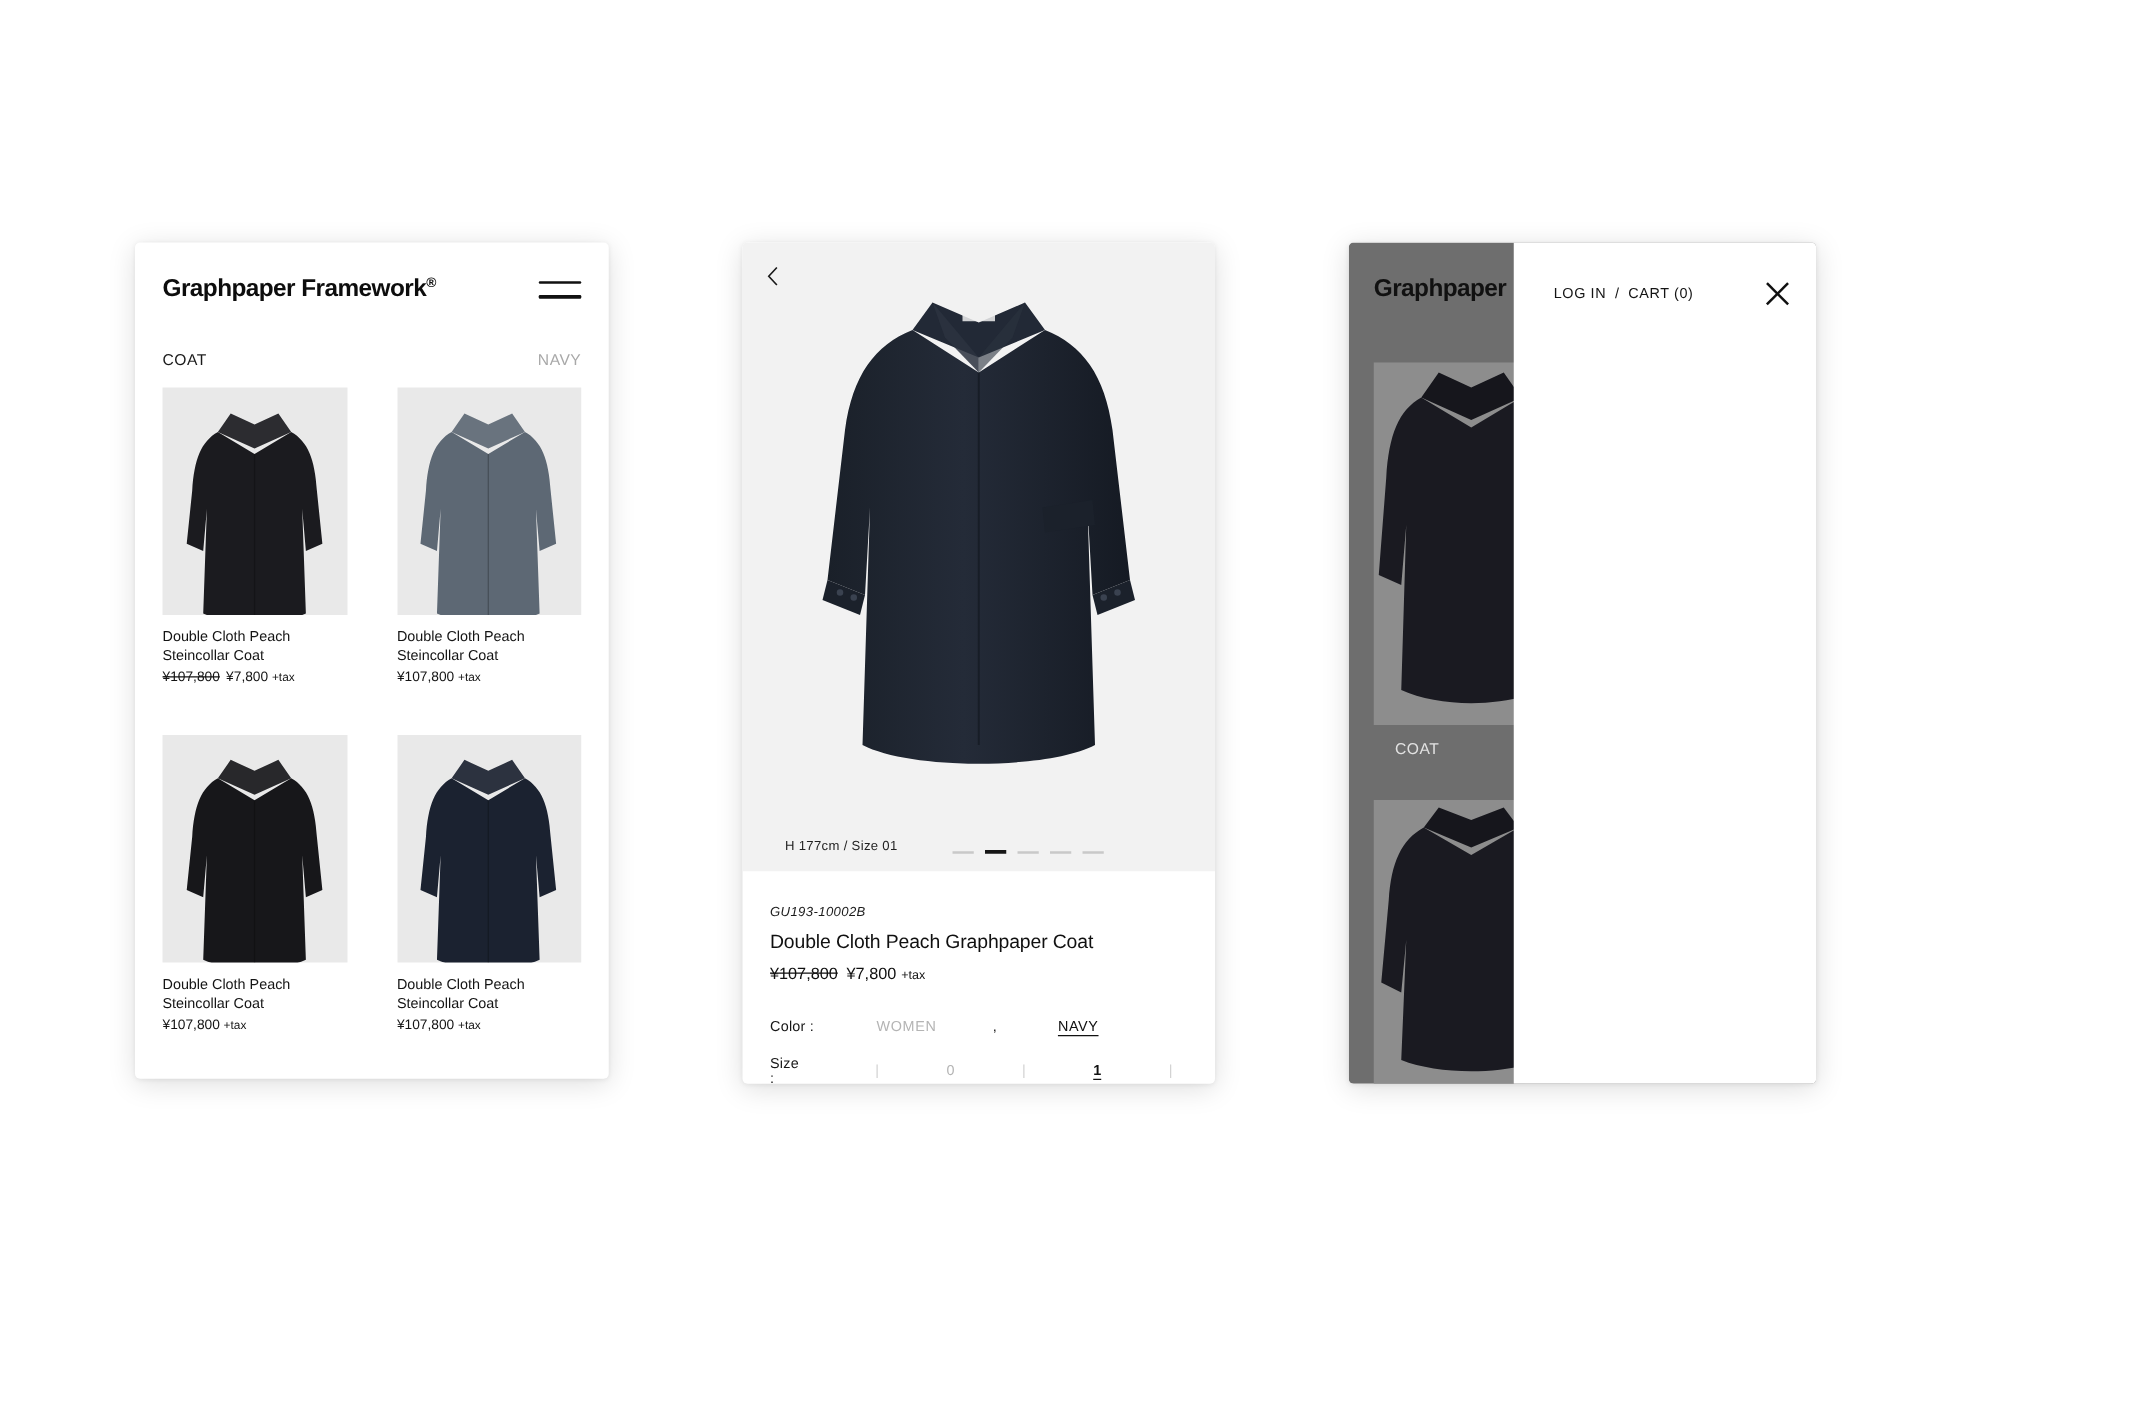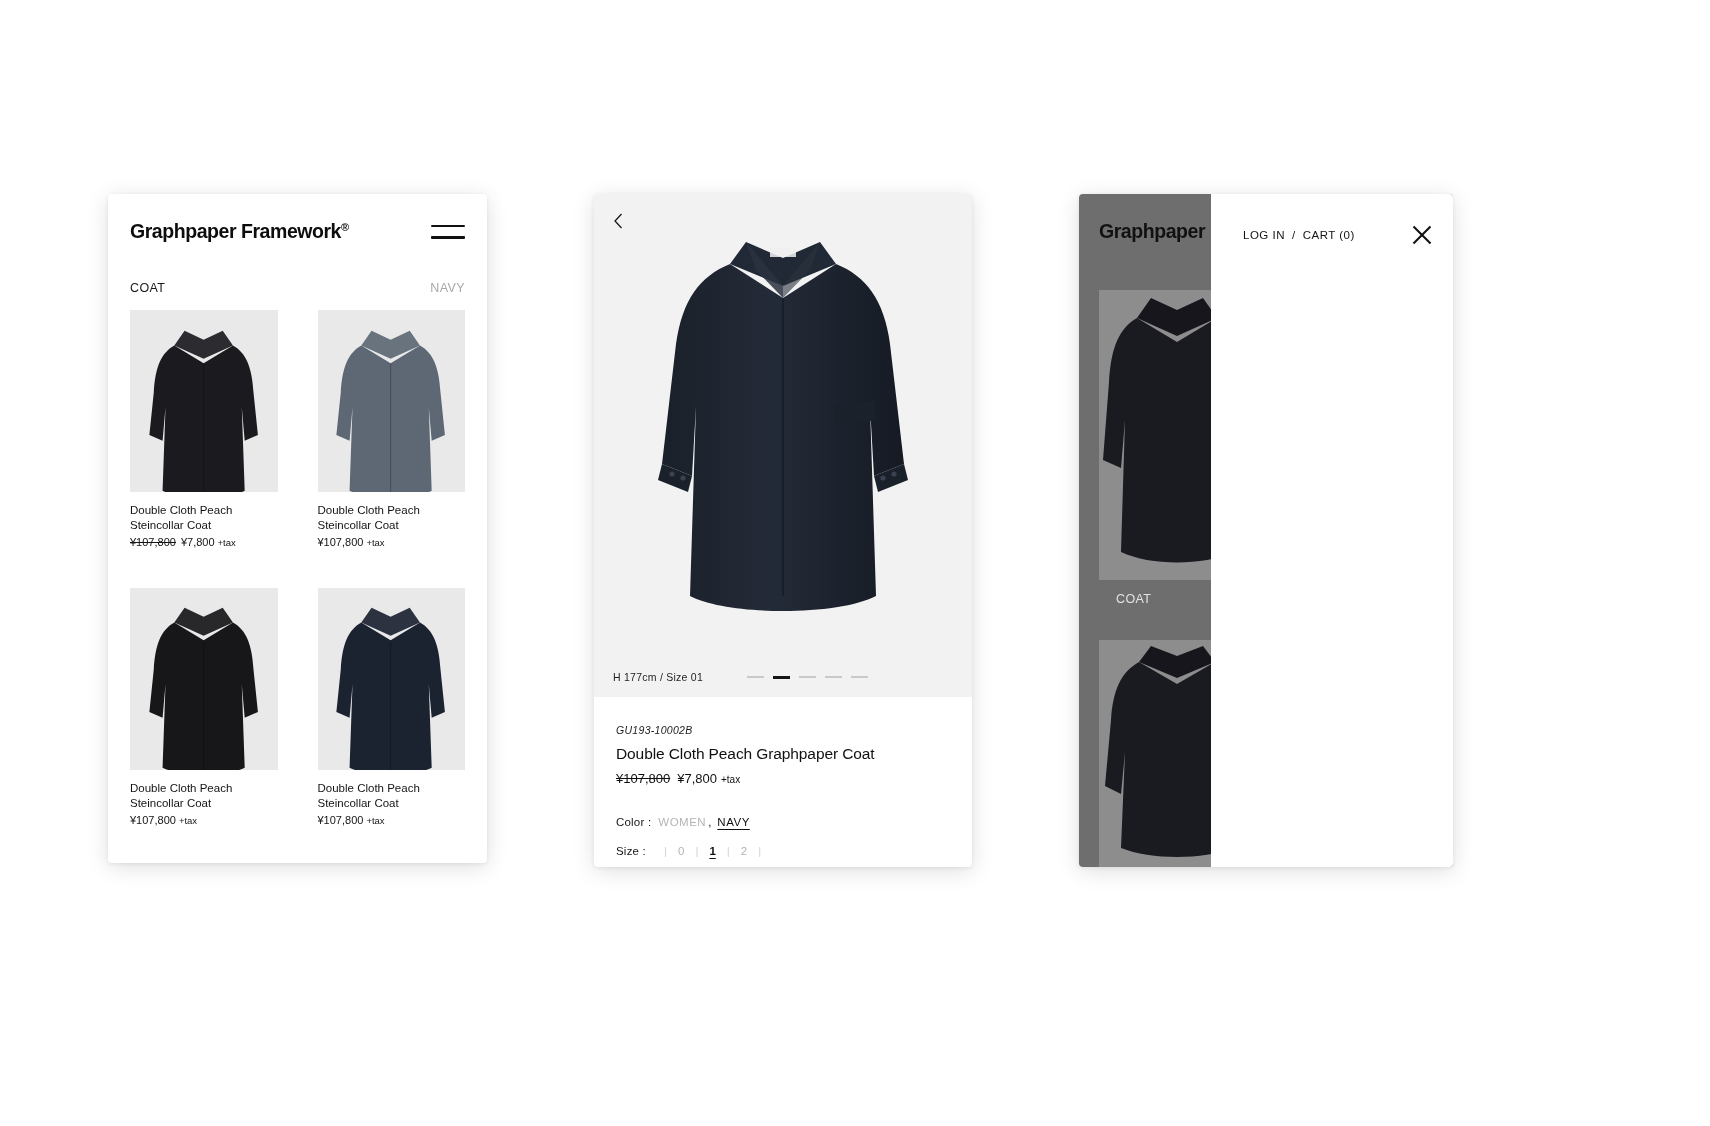--- a/index.html
+++ b/index.html
@@ -166,25 +166,25 @@
 
   .hero-coat {
     position: absolute;
     left: 50%;
     top: 30px;
     transform: translateX(-50%);
   }
 
   .hero-foot {
     position: absolute;
-    left: 1px;
+    left: 16px;
     right: 0;
     bottom: 14px;
     display: flex;
-    align-items: center;
+    align-items: flex-end;
     padding: 0 18px;
   }
   .hero-size {
     font-size: 10.5px;
     color: #1f1f1f;
     letter-spacing: 0.25px;
   }
   .dots {
     display: flex;
     gap: 9px;
@@ -219,20 +219,21 @@
     color: #101010;
   }
   .d-price .was { text-decoration: line-through; margin-right: 7px; }
   .d-price .tax { font-size: 10px; margin-left: 4px; }
 
   .opt-row {
     display: flex;
     align-items: center;
     font-size: 11.5px;
     color: #161616;
+    gap: 43px;
   }
   #row-color { margin-top: 30px; }
   #row-size  { margin-top: 17px; }
 
   .opt-label { letter-spacing: 0.2px; margin-right: 7px; }
 
   .sw {
     cursor: pointer;
     letter-spacing: 0.5px;
   }

